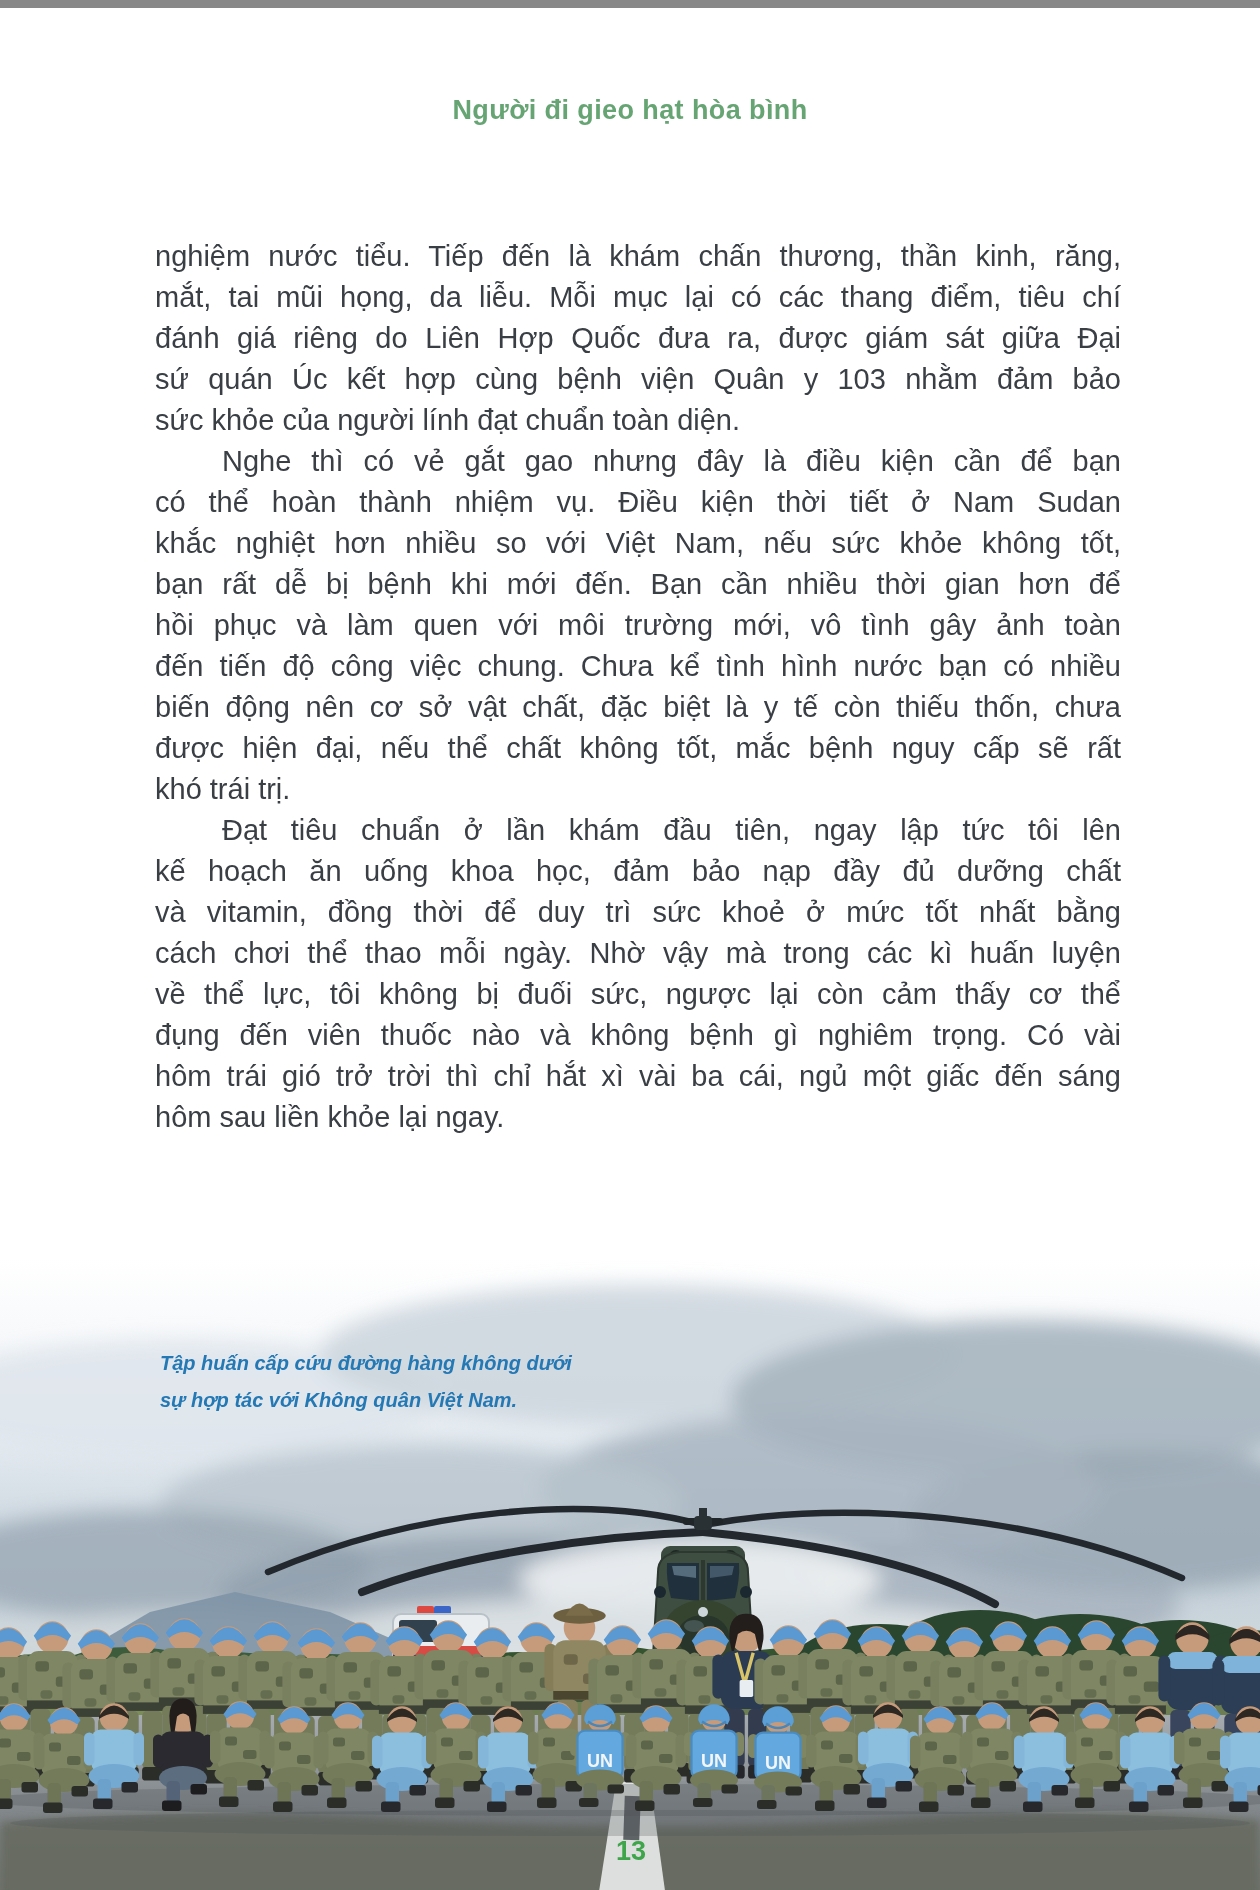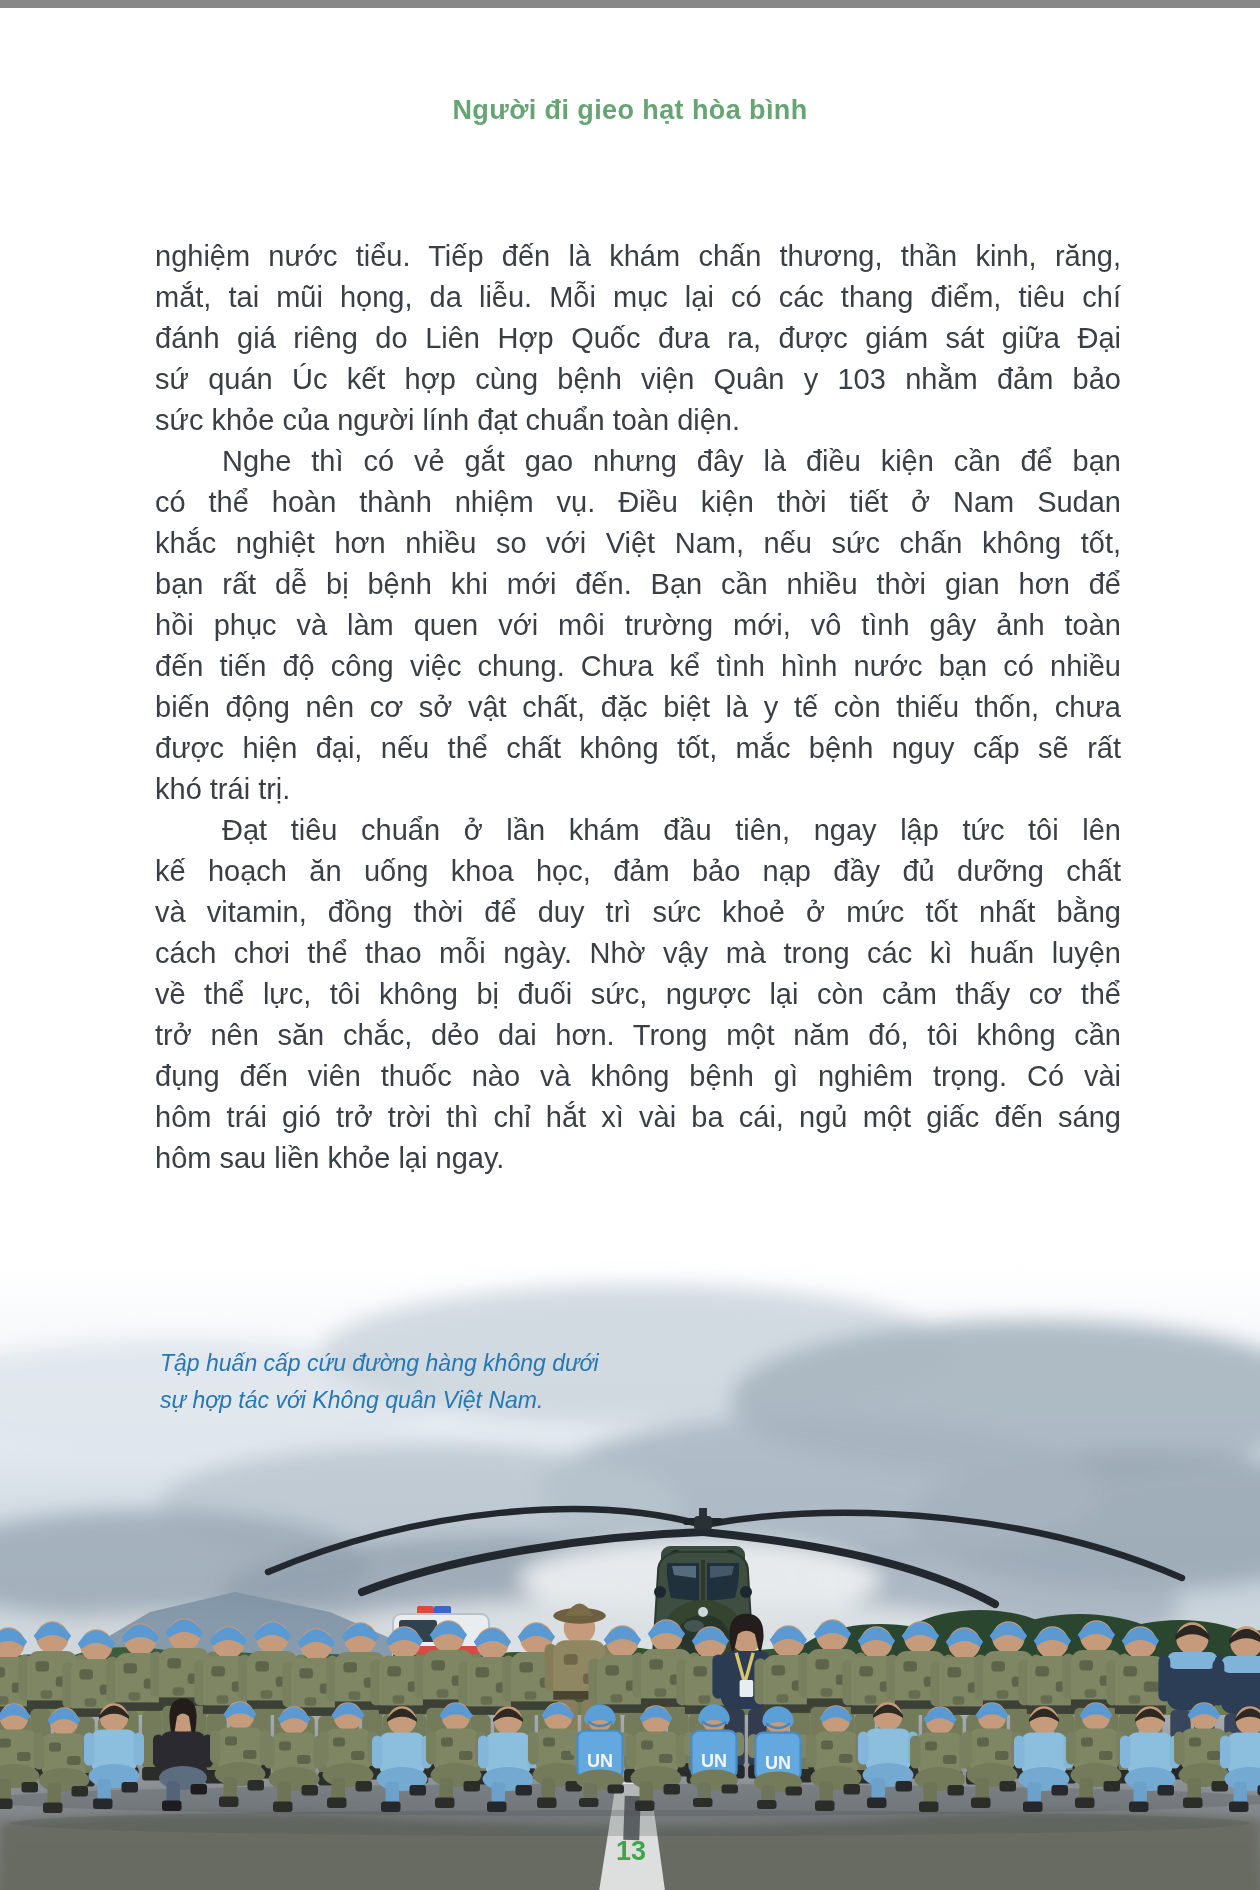--- a/index.html
+++ b/index.html
@@ -14,21 +14,21 @@
   }
   .body-text{
     position:absolute;left:155px;top:228px;width:966px;
     color:#3a3f45;font-size:29px;line-height:41px;font-weight:400;
   }
   .ln{height:41px;text-align:justify;text-align-last:justify;text-justify:inter-word;white-space:nowrap;}
   .ln.end{text-align-last:left;}
   .ln.indent{text-indent:67px;}
   .caption{
     position:absolute;left:160px;top:1337px;z-index:3;
-    color:#2478b4;font-size:23px;line-height:37px;font-style:italic;font-weight:400;
+    color:#2478b4;font-size:20px;line-height:37px;font-style:italic;font-weight:700;
   }
   .photo{position:absolute;left:0;top:1252px;width:1076px;height:638px;z-index:1;}
   .photo svg{display:block;width:1260px;height:638px;}
   .page-number{
     position:absolute;left:599px;top:1828px;width:64px;z-index:4;text-align:center;
     color:#3fa54b;font-size:27px;font-weight:700;
   }
 </style>
 </head>
 <body>
@@ -38,33 +38,32 @@
   <div class="running-head">Người đi gieo hạt hòa bình</div>
 
   <div class="body-text">
     <div class="ln">nghiệm nước tiểu. Tiếp đến là khám chấn thương, thần kinh, răng,</div>
     <div class="ln">mắt, tai mũi họng, da liễu. Mỗi mục lại có các thang điểm, tiêu chí</div>
     <div class="ln">đánh giá riêng do Liên Hợp Quốc đưa ra, được giám sát giữa Đại</div>
     <div class="ln">sứ quán Úc kết hợp cùng bệnh viện Quân y 103 nhằm đảm bảo</div>
     <div class="ln end">sức khỏe của người lính đạt chuẩn toàn diện.</div>
     <div class="ln indent">Nghe thì có vẻ gắt gao nhưng đây là điều kiện cần để bạn</div>
     <div class="ln">có thể hoàn thành nhiệm vụ. Điều kiện thời tiết ở Nam Sudan</div>
-    <div class="ln">khắc nghiệt hơn nhiều so với Việt Nam, nếu sức chấn không tốt,</div>
+    <div class="ln">khắc nghiệt hơn nhiều so với Việt Nam, nếu sức khỏe không tốt,</div>
     <div class="ln">bạn rất dễ bị bệnh khi mới đến. Bạn cần nhiều thời gian hơn để</div>
     <div class="ln">hồi phục và làm quen với môi trường mới, vô tình gây ảnh toàn</div>
     <div class="ln">đến tiến độ công việc chung. Chưa kể tình hình nước bạn có nhiều</div>
     <div class="ln">biến động nên cơ sở vật chất, đặc biệt là y tế còn thiếu thốn, chưa</div>
     <div class="ln">được hiện đại, nếu thể chất không tốt, mắc bệnh nguy cấp sẽ rất</div>
     <div class="ln end">khó trái trị.</div>
     <div class="ln indent">Đạt tiêu chuẩn ở lần khám đầu tiên, ngay lập tức tôi lên</div>
     <div class="ln">kế hoạch ăn uống khoa học, đảm bảo nạp đầy đủ dưỡng chất</div>
     <div class="ln">và vitamin, đồng thời để duy trì sức khoẻ ở mức tốt nhất bằng</div>
     <div class="ln">cách chơi thể thao mỗi ngày. Nhờ vậy mà trong các kì huấn luyện</div>
     <div class="ln">về thể lực, tôi không bị đuối sức, ngược lại còn cảm thấy cơ thể</div>
-    <div class="ln">trở nên săn chắc, dẻo dai hơn. Trong một năm đó, tôi không cần</div>
     <div class="ln">đụng đến viên thuốc nào và không bệnh gì nghiêm trọng. Có vài</div>
     <div class="ln">hôm trái gió trở trời thì chỉ hắt xì vài ba cái, ngủ một giấc đến sáng</div>
     <div class="ln end">hôm sau liền khỏe lại ngay.</div>
   </div>
 
   <div class="caption">
     <div>Tập huấn cấp cứu đường hàng không dưới</div>
     <div>sự hợp tác với Không quân Việt Nam.</div>
   </div>
 

